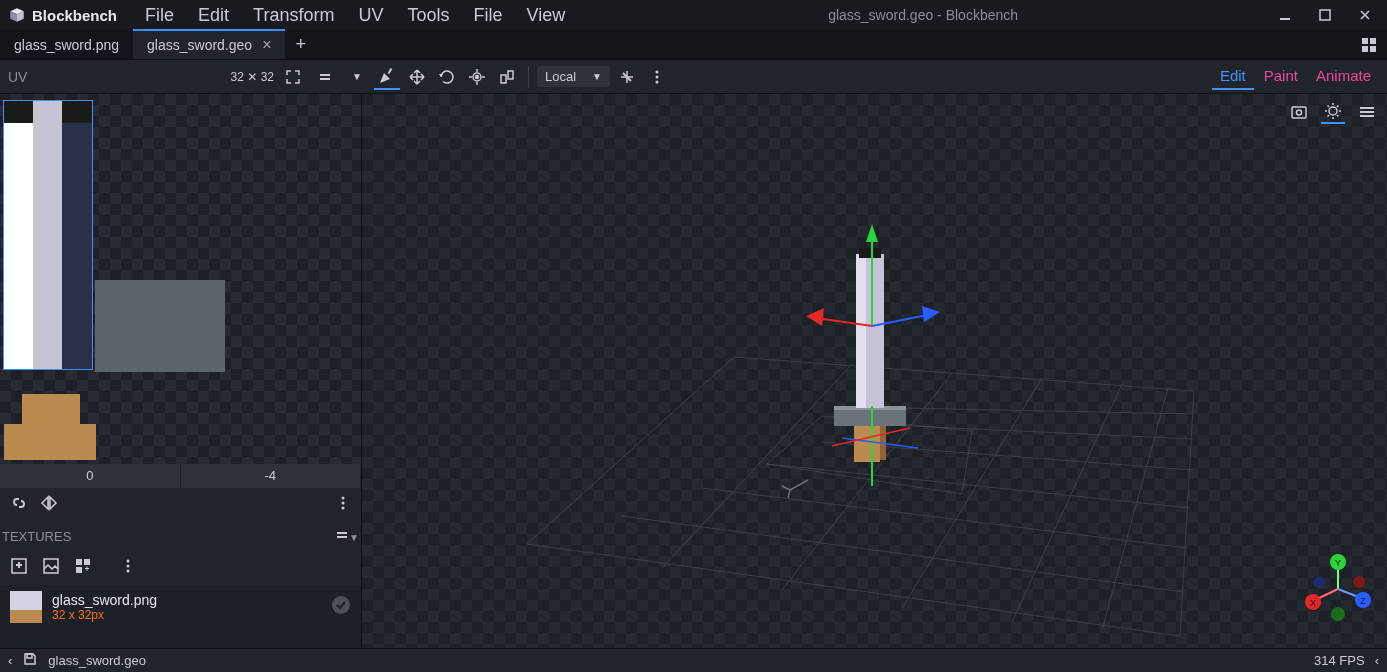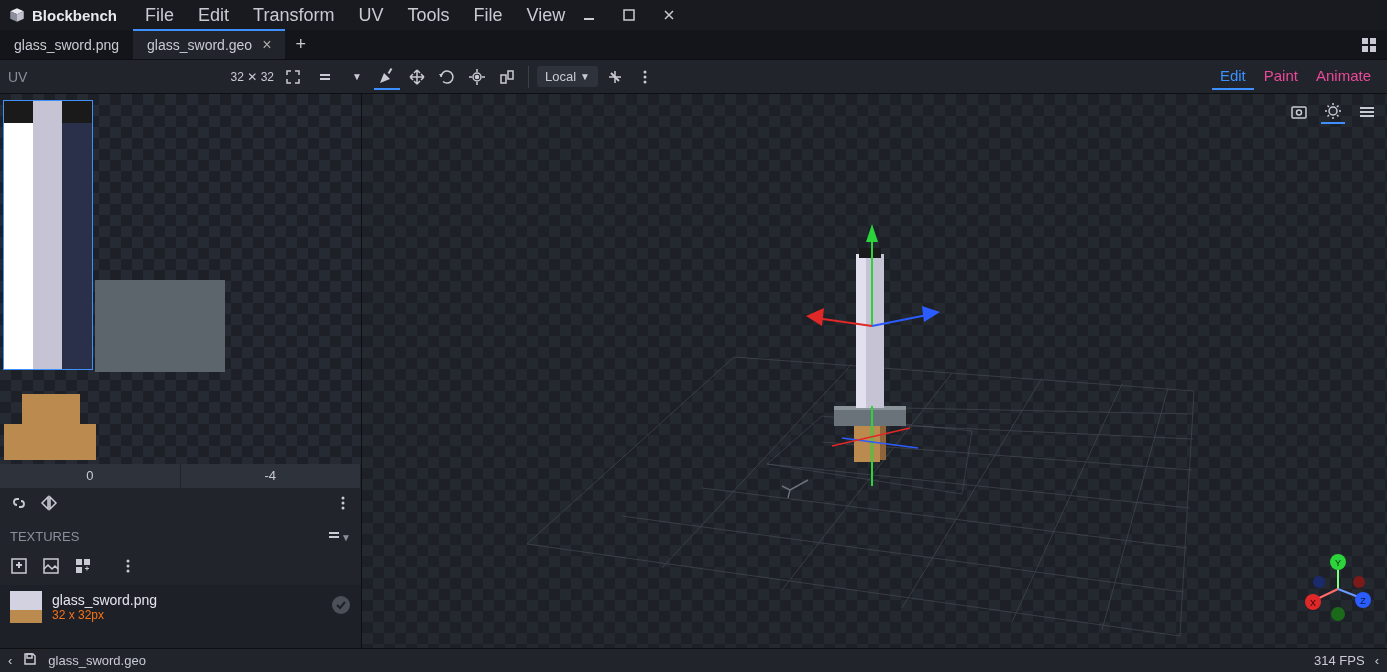--- a/index.html
+++ b/index.html
@@ -19,39 +19,39 @@
 .tabbar .tab .close { margin-left: 10px; font-size: 16px; color: #aaa; }
 .tabbar .newtab { display:flex; align-items:center; padding:0 10px; color:#cacad4; font-size:18px; cursor:pointer; }
 .tabbar .righticon { margin-left:auto; padding:0 10px; display:flex; align-items:center; color:#cacad4; }
 .toolbar { height: 34px; background: #21252b; display: flex; align-items: center; padding: 0 8px; gap: 4px; border-bottom: 1px solid #0e0f12; }
 .toolbar .left { display:flex; align-items:center; gap:6px; width:362px; }
 .toolbar .uvlabel { font-size: 14px; color: #8a8f9b; margin-right: auto; }
 .toolbar .dim { font-size: 12px; color: #cacad4; }
 .toolbar .iconbtn { width: 26px; height: 26px; display:flex; align-items:center; justify-content:center; color:#cacad4; cursor:pointer; }
 .toolbar .iconbtn.active { border-bottom: 2px solid #3e90ff; }
 .toolbar .divider { width:1px; height:22px; background:#3a3f48; margin:0 4px; }
-.toolbar .select { background:#2d323b; padding:3px 8px; font-size:13px; display:flex; align-items:center; gap:4px; cursor:pointer; border-radius:3px; }
+.toolbar .select { background:#2d323b; padding:3px 8px; font-size:13px; display:flex; align-items:center; gap:16px; cursor:pointer; border-radius:3px; }
 .toolbar .spacer { flex:1; }
 .toolbar .modetabs { display:flex; gap:2px; }
 .toolbar .modetab { font-size:15px; padding:4px 8px; color:#ec4899; cursor:pointer; }
 .toolbar .modetab.active { color:#3e90ff; border-bottom:2px solid #3e90ff; }
 .workarea { flex:1; display:flex; overflow:hidden; }
 .sidebar { width: 362px; background:#1d2026; display:flex; flex-direction:column; border-right:1px solid #0e0f12; }
 .uvpanel { position:relative; height:370px; background:repeating-conic-gradient(#262a32 0% 25%, #1d2026 0% 50%) 0 0/22px 22px; overflow:hidden; }
 .uvtex { position:absolute; left:3px; top:6px; width:90px; height:270px; border:1px solid #3e90ff; background:linear-gradient(to right,#fff 0 33%,#c6c4d4 33% 66%,#2a2f4a 66% 100%); }
 .uvtex::before { content:""; position:absolute; top:0; left:0; width:33%; height:22px; background:#1a1a1a; }
 .uvtex::after { content:""; position:absolute; top:0; left:66%; width:34%; height:22px; background:#1a1a1a; }
 .uvguard { position:absolute; left:95px; top:186px; width:130px; height:92px; background:#5c646c; }
 .uvhandle1 { position:absolute; left:22px; top:300px; width:58px; height:30px; background:#bb8a4e; }
 .uvhandle2 { position:absolute; left:4px; top:330px; width:92px; height:36px; background:#bb8a4e; }
 .uvcoords { display:flex; background:#2d323b; height:24px; }
 .uvcoords .coord { flex:1; text-align:center; font-size:13px; color:#cacad4; line-height:24px; border-right:1px solid #21252b; }
 .uvactions { display:flex; align-items:center; gap:12px; padding:6px 10px; background:#21252b; }
 .uvactions .spacer { flex:1; }
-.section-header { display:flex; align-items:center; padding:6px 10px; font-size:13px; color:#8a8f9b; background:#21252b; }
+.section-header { display:flex; align-items:center; padding:6px 2px; font-size:13px; color:#8a8f9b; background:#21252b; }
 .section-header .spacer { flex:1; }
 .texlist-actions { display:flex; align-items:center; gap:14px; padding:6px 10px; background:#21252b; }
 .texitem { display:flex; align-items:center; gap:10px; padding:6px 10px; background:#1d2026; }
 .texitem .thumb { width:32px; height:32px; background:linear-gradient(to bottom,#d2d2e0 0 60%,#bb8a4e 60% 100%); }
 .texitem .info .name { font-size:14px; color:#e4e4ee; }
 .texitem .info .meta { font-size:12px; color:#f97316; }
 .texitem .check { margin-left:auto; color:#7a8088; }
 .viewport { flex:1; position:relative; background:repeating-conic-gradient(#24282f 0% 25%, #1d2026 0% 50%) 0 0/22px 22px; overflow:hidden; }
 .viewport-controls { position:absolute; top:6px; right:8px; display:flex; gap:10px; }
 .vp-icon { width:24px; height:24px; display:flex; align-items:center; justify-content:center; color:#cacad4; cursor:pointer; }
@@ -77,20 +77,21 @@
   </div>
   <div class="menubar">
     <div class="mitem">File</div>
     <div class="mitem">Edit</div>
     <div class="mitem">Transform</div>
     <div class="mitem">UV</div>
     <div class="mitem">Tools</div>
     <div class="mitem">File</div>
     <div class="mitem">View</div>
   </div>
+  <div class="titlecenter">glass_sword.geo - Blockbench</div>
   <div class="wincontrols">
     <div class="wc">
         <svg width="14" height="14" viewBox="0 0 14 14">
           <rect x="2" y="10" width="10" height="2" fill="#cacad4"></rect>
         </svg>
       </div>
     <div class="wc">
         <svg width="14" height="14" viewBox="0 0 14 14">
           <rect x="2" y="2" width="10" height="10" fill="none" stroke="#cacad4" stroke-width="1.5"></rect>
         </svg>

